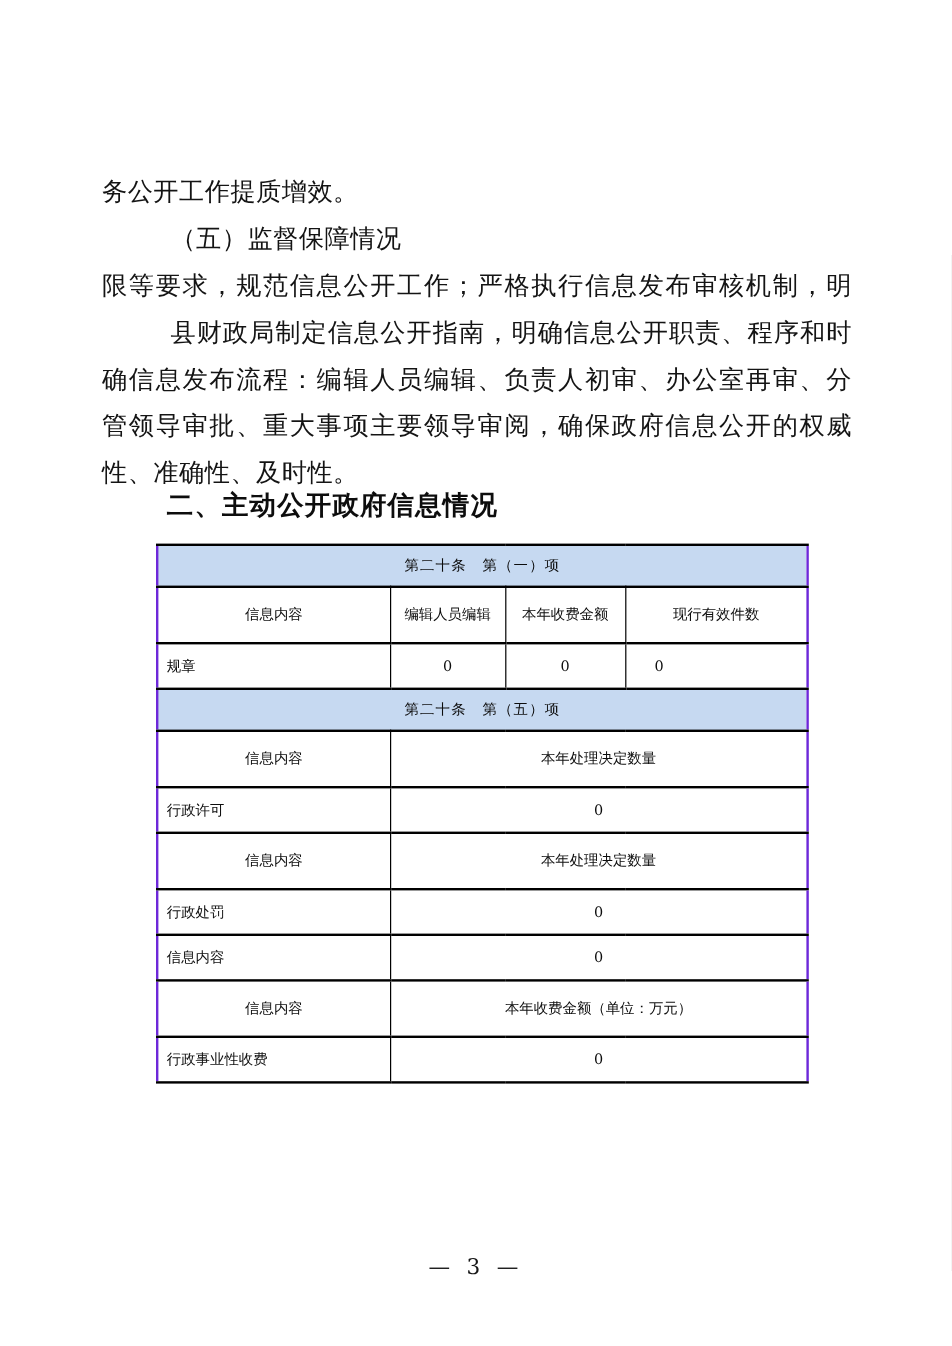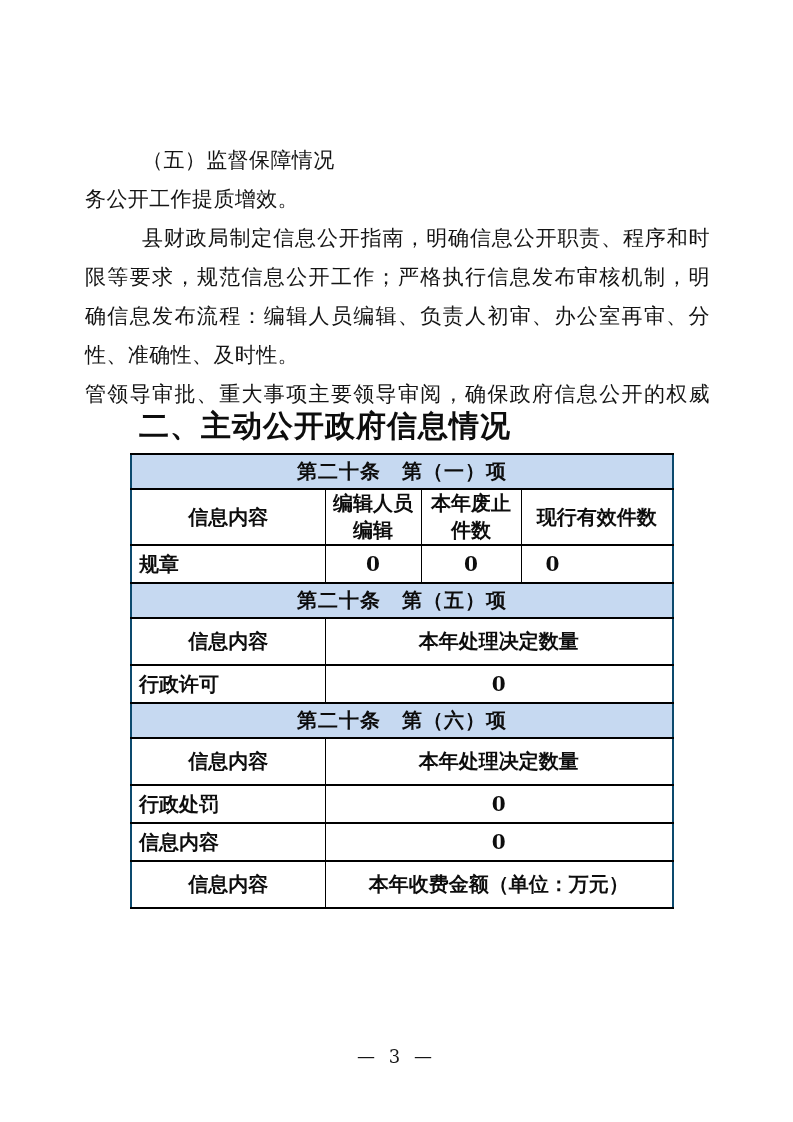--- a/index.html
+++ b/index.html
@@ -35,37 +35,36 @@
     text-align-last: justify;
     text-justify: inter-character;
   }
   
   .heading {
     position: absolute;
     left: 139px;
     top: 406px;
     font-family: "DejaVu Sans", "Liberation Sans", sans-serif;
     font-weight: bold;
-    font-size: 30px;
+    font-size: 22px;
     letter-spacing: 1px;
     color: #0d0d0d;
   }
   
   table.gov-table {
     position: absolute;
     left: 130px;
     top: 453px;
     width: 542px;
     border-collapse: collapse;
     table-layout: fixed;
-    border: 2px solid #0c4a6e;
+    border: 2px solid #6d28d9;
     font-family: "DejaVu Serif", "Liberation Serif", serif;
-    font-size: 20px;
+    font-size: 12px;
     color: #0d0d0d;
-    font-weight: bold;
   }
   table.gov-table td {
     border-left: 1px solid #000000;
     border-right: 1px solid #000000;
     border-top: 2px solid #000000;
     border-bottom: 2px solid #000000;
     padding: 0;
     vertical-align: middle;
     overflow: hidden;
   }
@@ -92,47 +91,47 @@
     letter-spacing: 4px;
     color: #161616;
   }
 </style>
 </head>
 <body>
 
 <div class="page">
 
   <div class="text-block">
+    <div class="line">务公开工作提质增效。</div>
     <div class="line indent">（五）监督保障情况</div>
-    <div class="line">务公开工作提质增效。</div>
+    <div class="line just">限等要求，规范信息公开工作；严格执行信息发布审核机制，明</div>
     <div class="line indent just">县财政局制定信息公开指南，明确信息公开职责、程序和时</div>
-    <div class="line just">限等要求，规范信息公开工作；严格执行信息发布审核机制，明</div>
     <div class="line just">确信息发布流程：编辑人员编辑、负责人初审、办公室再审、分</div>
+    <div class="line just">管领导审批、重大事项主要领导审阅，确保政府信息公开的权威</div>
     <div class="line">性、准确性、及时性。</div>
-    <div class="line just">管领导审批、重大事项主要领导审阅，确保政府信息公开的权威</div>
   </div>
 
   <div class="heading">二、主动公开政府信息情况</div>
 
   <table class="gov-table">
     <colgroup>
       <col style="width:194px">
       <col style="width:96px">
       <col style="width:100px">
       <col style="width:152px">
     </colgroup>
     <tbody>
 
       <tr class="cap">
         <td colspan="4">第二十条　第（一）项</td>
       </tr>
       <tr class="hdr">
         <td>信息内容</td>
         <td>编辑人员编辑</td>
-        <td>本年废止件数</td>
+        <td>本年收费金额</td>
         <td>现行有效件数</td>
       </tr>
       <tr class="data">
         <td class="lbl">规章</td>
         <td class="val-c">0</td>
         <td class="val-c">0</td>
         <td class="val-l">0</td>
       </tr>
 
       <tr class="cap">
@@ -140,38 +139,39 @@
       </tr>
       <tr class="hdr">
         <td>信息内容</td>
         <td colspan="3">本年处理决定数量</td>
       </tr>
       <tr class="data">
         <td class="lbl">行政许可</td>
         <td colspan="3" class="val-c">0</td>
       </tr>
 
-      <tr class="cap">
-        <td colspan="4">第二十条　第（六）项</td>
-      </tr>
       <tr class="hdr">
         <td>信息内容</td>
         <td colspan="3">本年处理决定数量</td>
       </tr>
       <tr class="data">
         <td class="lbl">行政处罚</td>
         <td colspan="3" class="val-c">0</td>
       </tr>
       <tr class="data">
         <td class="lbl">信息内容</td>
         <td colspan="3" class="val-c">0</td>
       </tr>
 
       <tr class="hdr">
         <td>信息内容</td>
         <td colspan="3">本年收费金额（单位：万元）</td>
       </tr>
+      <tr class="data">
+        <td class="lbl">行政事业性收费</td>
+        <td colspan="3" class="val-c">0</td>
+      </tr>
     </tbody>
   </table>
 
   <div class="page-number">— 3 —</div>
 
 </div>
 
 </body></html>

